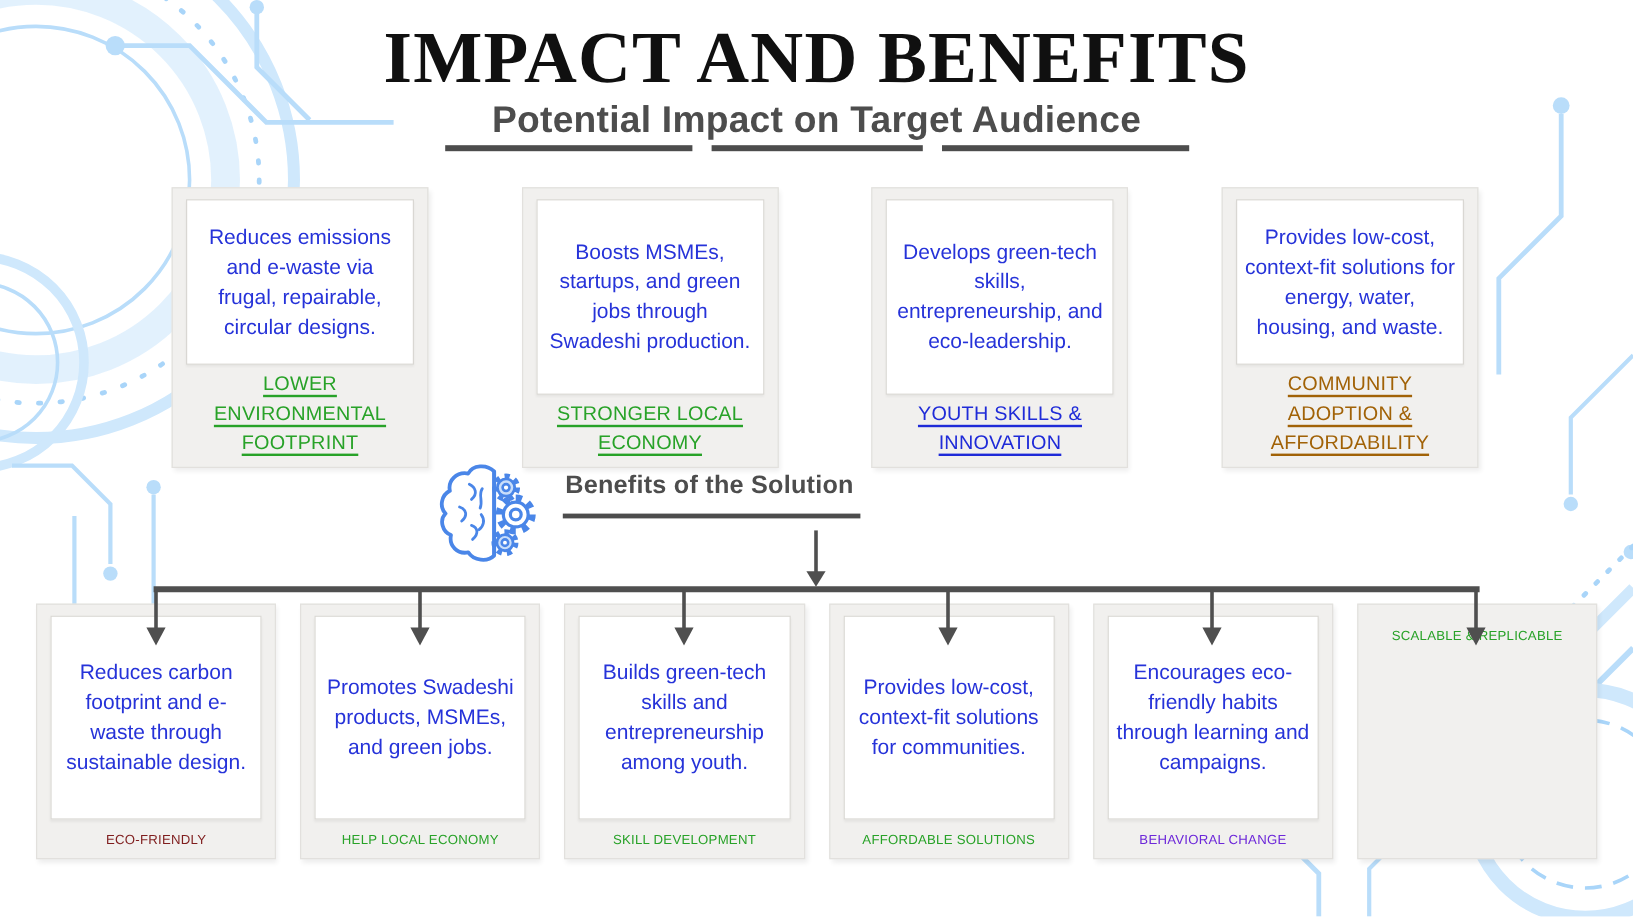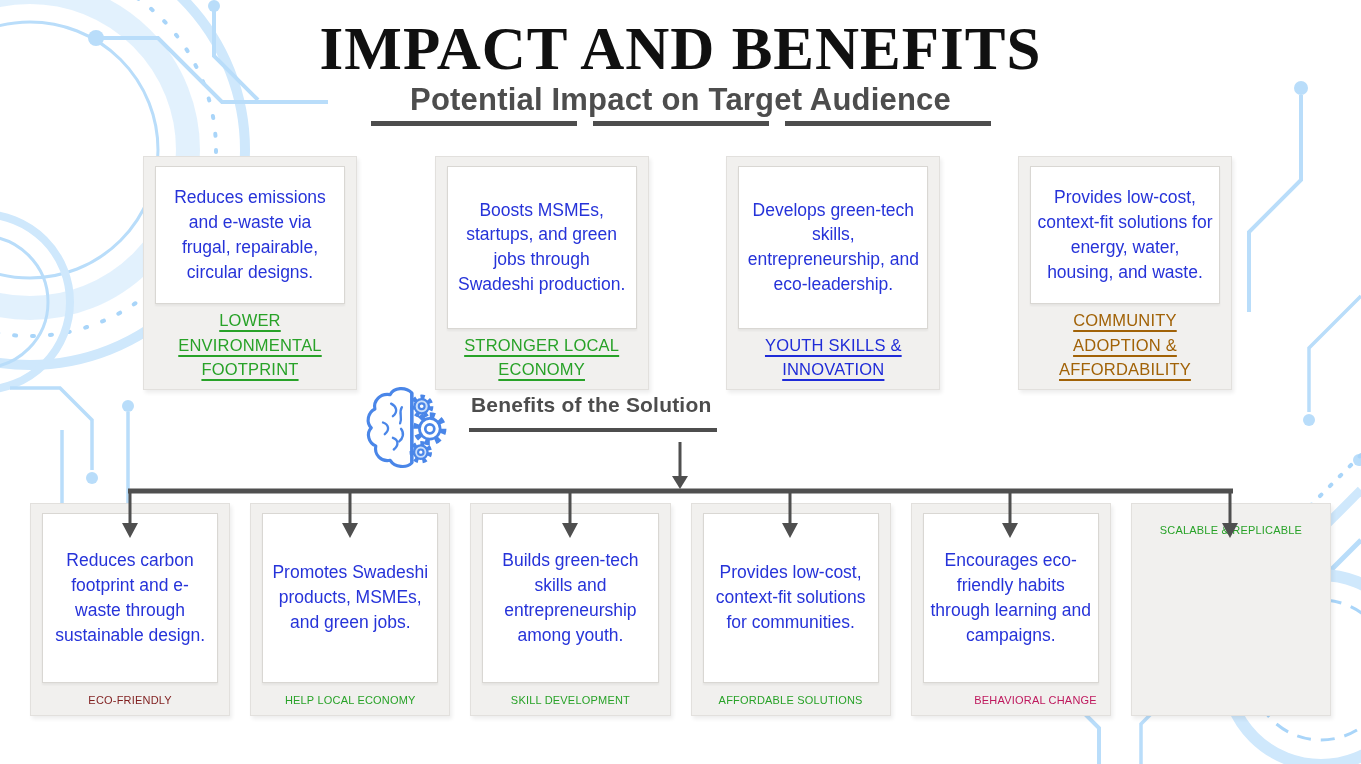--- a/index.html
+++ b/index.html
@@ -206,20 +206,20 @@
     <div class="card">
       <div class="card-body">Builds green-tech skills and entrepreneurship among youth.</div>
       <div class="card-label" style="color: rgb(40, 162, 40);">SKILL DEVELOPMENT</div>
     </div>
     <div class="card">
       <div class="card-body">Provides low-cost, context-fit solutions for communities.</div>
       <div class="card-label" style="color: rgb(40, 162, 40);">AFFORDABLE SOLUTIONS</div>
     </div>
     <div class="card">
       <div class="card-body">Encourages eco-friendly habits through learning and campaigns.</div>
-      <div class="card-label" style="color: #be185d; text-align: right;">BEHAVIORAL CHANGE</div>
+      <div class="card-label" style="color: #6d28d9;">BEHAVIORAL CHANGE</div>
     </div>
     <div class="card">
       <div class="card-label" style="color: rgb(40, 162, 40); text-align: center;">SCALABLE &amp; REPLICABLE</div>
     </div>
   </div>
 
 </div>
 
 </body></html>

